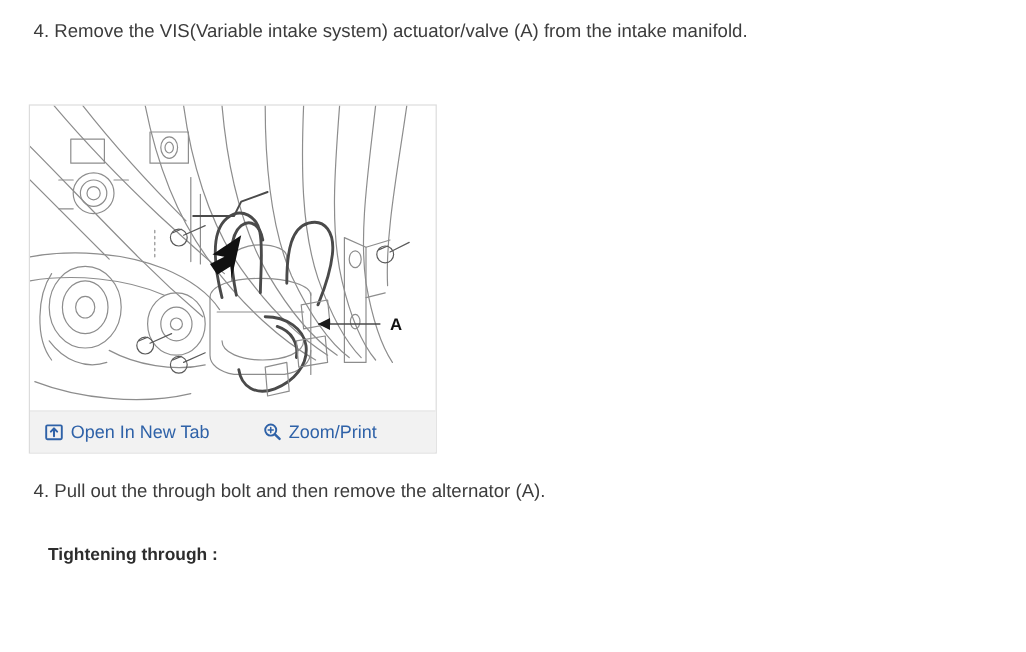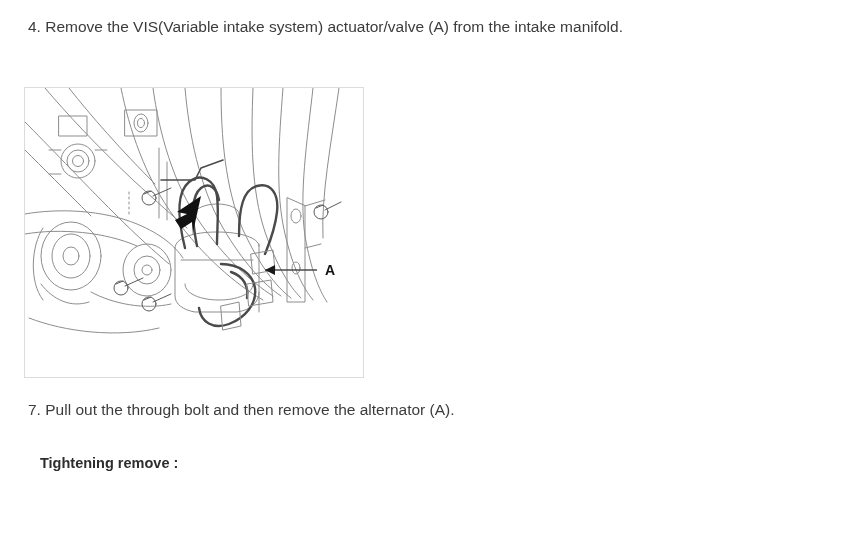--- a/index.html
+++ b/index.html
@@ -210,21 +210,46 @@
         </g>
 
         <g>
           <line x1="292" y1="182" x2="240" y2="182" stroke="#4a4a4a" stroke-width="1.4"></line>
           <path d="M240 182 L250 177 L250 187 Z" fill="#1a1a1a"></path>
         </g>
         <text x="300" y="187" font-family="Liberation Sans, sans-serif" font-size="14" font-weight="bold" fill="#121212">A</text>
       </svg>
     </div>
 
+    <div class="action-bar">
+
+      <a class="action-link" id="open-new-tab-link">
+        <span class="action-icon">
+          <svg width="16" height="16" viewBox="0 0 16 16" xmlns="http://www.w3.org/2000/svg">
+            <rect x="1.5" y="2.5" width="13" height="11.5" rx="1" fill="none" stroke="#2f62a8" stroke-width="1.6"></rect>
+            <path d="M8 11.5 L8 5.6" stroke="#2f62a8" stroke-width="1.7" stroke-linecap="round"></path>
+            <path d="M5.4 7.7 L8 5 L10.6 7.7" fill="none" stroke="#2f62a8" stroke-width="1.7" stroke-linecap="round" stroke-linejoin="round"></path>
+          </svg>
+        </span>
+        <span>Open In New Tab</span>
+      </a>
+
+      <a class="action-link" id="zoom-print-link">
+        <span class="action-icon">
+          <svg width="16" height="16" viewBox="0 0 16 16" xmlns="http://www.w3.org/2000/svg">
+            <circle cx="6.6" cy="6.4" r="4.6" fill="none" stroke="#2f62a8" stroke-width="1.6"></circle>
+            <path d="M6.6 4.3 L6.6 8.5 M4.5 6.4 L8.7 6.4" stroke="#2f62a8" stroke-width="1.3" stroke-linecap="round"></path>
+            <path d="M10.1 9.9 L14 13.8" stroke="#2f62a8" stroke-width="2" stroke-linecap="round"></path>
+          </svg>
+        </span>
+        <span>Zoom/Print</span>
+      </a>
+
+    </div>
   </div>
 
-  <div class="step-text" id="step5">7. Pull out the through bolt and then remove the alternator (A).</div>
+  <div class="step-text" id="step5">4. Pull out the through bolt and then remove the alternator (A).</div>
 
   <div class="torque-block">
-    <div>Tightening remove :</div>
+    <div>Tightening through :</div>
   </div>
 
 </div>
 
 </body></html>

